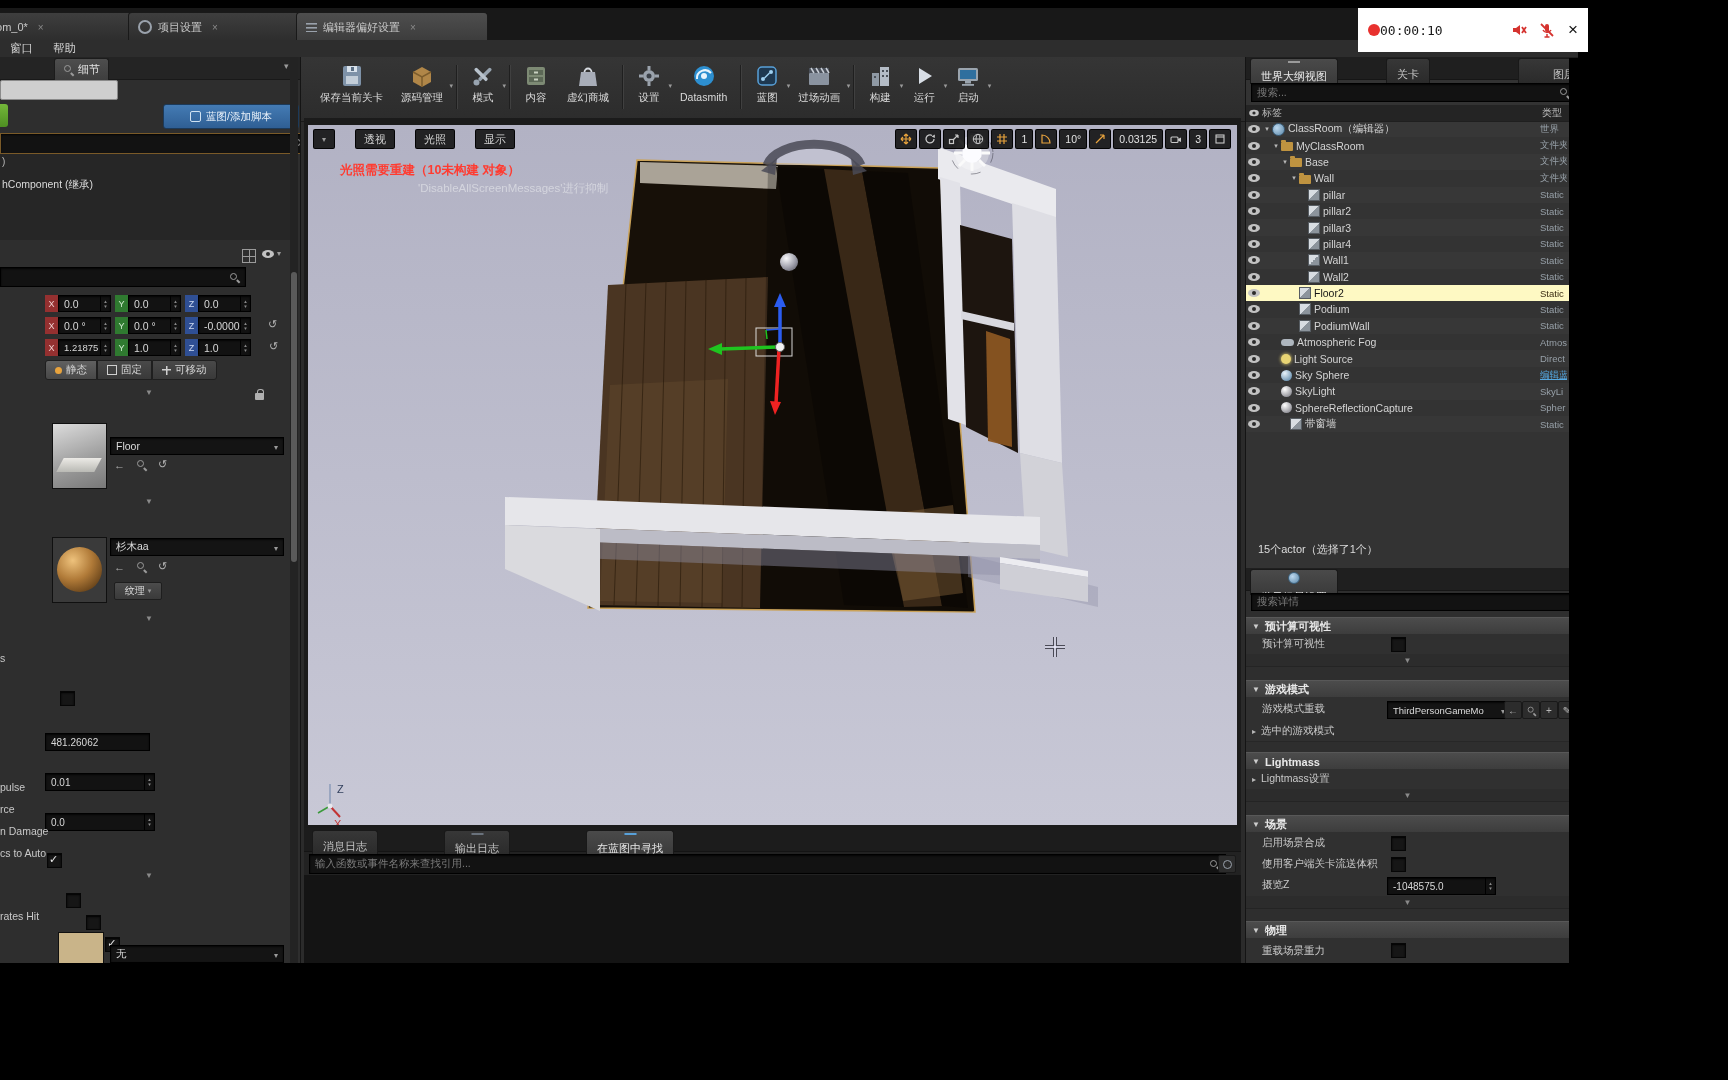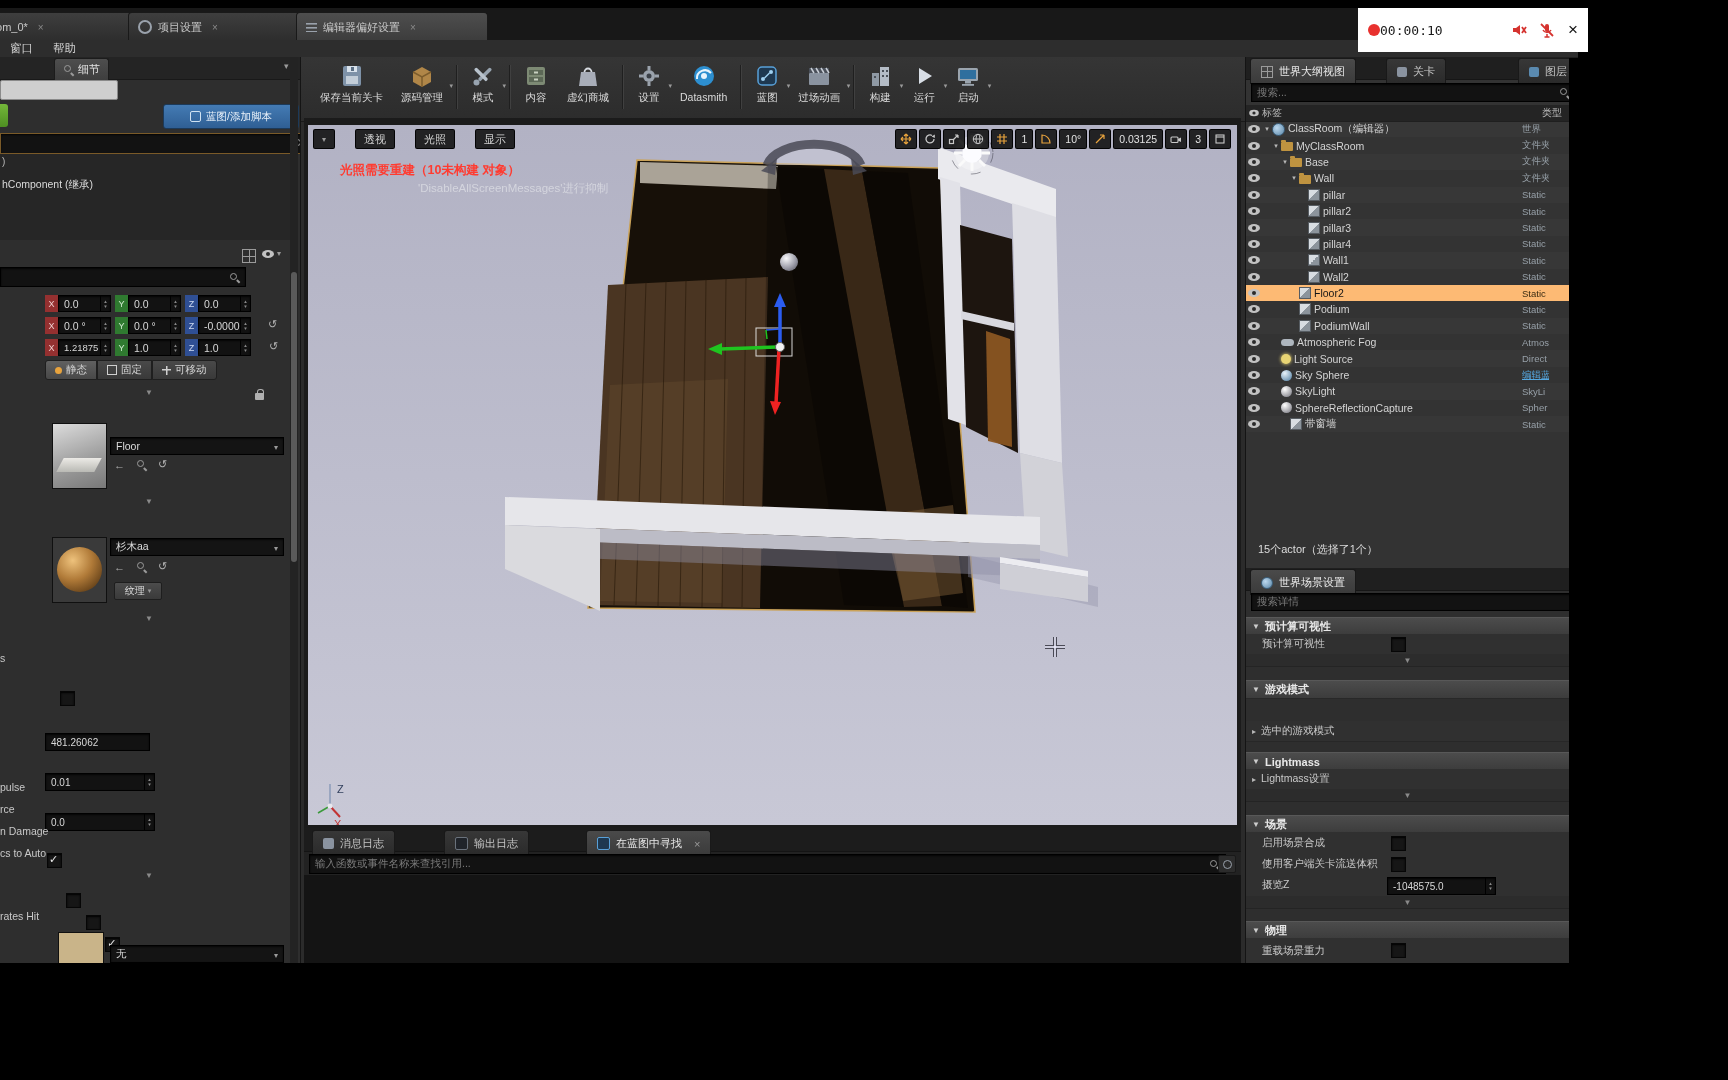--- a/index.html
+++ b/index.html
@@ -52,23 +52,23 @@
   .tdrop{position:absolute;right:-1px;top:22px;font-size:7px;color:#9a9a9a;}
   .tlabel{margin-top:2px;white-space:nowrap;}
   
   .vbtn{height:18px;background:rgba(14,14,14,.88);border:1px solid rgba(0,0,0,.9);border-radius:2px;
         color:#cfcfcf;font-size:11px;display:flex;align-items:center;padding:0 8px;gap:4px;}
   .vico{width:20px;height:18px;background:rgba(14,14,14,.88);border:1px solid rgba(0,0,0,.9);
         display:flex;align-items:center;justify-content:center;border-radius:2px;}
   .vval{height:18px;background:rgba(14,14,14,.88);border:1px solid rgba(0,0,0,.9);color:#e2e2e2;
         font-size:10.5px;display:flex;align-items:center;padding:0 5px;border-radius:2px;}
   
-  .orow{display:flex;align-items:center;height:16.4px;font-size:10.5px;color:#d4d4d4;padding-right:20px;}
+  .orow{display:flex;align-items:center;height:16.4px;font-size:10.5px;color:#d4d4d4;padding-right:2px;}
   .orow:nth-child(odd){background:rgba(255,255,255,.025);}
-  .orow.sel{background:#fdba74;color:#151515;}
+  .orow.sel{background:#fef9c3;color:#151515;}
   .orow.sel .otype{color:#3a2c12;}
   .eyecell{width:16px;display:flex;justify-content:center;flex:0 0 auto;}
   .exp{width:10px;font-size:7px;color:#b8b8b8;flex:0 0 auto;text-align:center;}
   .olabel{flex:1;overflow:hidden;white-space:nowrap;margin-left:3px;}
   .otype{width:27px;flex:0 0 auto;overflow:hidden;white-space:nowrap;font-size:9.5px;color:#97a0a8;}
   .otype.link{color:#55a7e0;text-decoration:underline;}
   .oi{flex:0 0 auto;position:relative;}
   .oi-cube{width:10px;height:10px;background:linear-gradient(135deg,#d8dde2 0 50%,#8c949c 50%);border:1px solid #565c62;}
   .oi-folder{width:12px;height:9px;background:#bf9340;border-radius:1px;margin-top:2px;}
   .oi-folder::before{content:"";position:absolute;top:-2px;left:0;width:5px;height:2px;background:#bf9340;border-radius:1px 1px 0 0;}
@@ -91,21 +91,21 @@
        justify-content:center;font-size:10.5px;color:#d8d8d8;gap:4px;padding:0 9px;}
   .seg.first{border-radius:3px 0 0 3px;} .seg.last{border-radius:0 3px 3px 0;}
   .seg.on{background:linear-gradient(#606060,#484848);}
   .dot{width:7px;height:7px;border-radius:50%;background:#e8a33d;display:inline-block;}
   .sq{width:8px;height:8px;border:1.5px solid #cfcfcf;display:inline-block;}
   .plus{width:9px;height:9px;display:inline-block;
         background:linear-gradient(#cfcfcf,#cfcfcf) 50% 0/1.5px 100% no-repeat,
                    linear-gradient(#cfcfcf,#cfcfcf) 0 50%/100% 1.5px no-repeat;}
   
   .ltab{height:21px;display:flex;align-items:center;gap:6px;padding:2px 10px;font-size:11px;color:#c4c4c4;
-        background:linear-gradient(#373737,#2a2a2a);border:1px solid #191919;border-bottom:none;border-radius:3px 3px 0 0;}
+        background:linear-gradient(#373737,#2a2a2a);border:1px solid #191919;border-bottom:none;border-radius:3px 3px 0 0;flex-direction:column;}
   .ltab.on{background:linear-gradient(#4a4a4a,#3a3a3a);color:#e8e8e8;}
   .lic{width:11px;height:11px;border-radius:2px;display:inline-block;background:#8a93a0;}
   .lic.term{background:#20242a;border:1px solid #6a727c;}
   .lic.bp{background:#1e3850;border:1px solid #58a0d8;}
 </style>
 </head>
 <body>
 
 <div class="a" style="left:0;top:8px;width:1568px;height:955px;background:#2b2b2b;"></div>
 
@@ -948,20 +948,33 @@
   <div class="srow a" style="left:0;top:66px;width:323px;height:20px;padding-left:16px;position:absolute;">
     <span>预计算可视性</span>
     <span class="cb" style="position:absolute;left:145px;top:3px;"></span>
   </div>
   <div class="centerchev a chevD" style="left:0;top:86px;width:323px;height:12px;"></div>
 
   <div class="sechdr a" style="left:0;top:112px;width:323px;">
     <span class="arr chevD"></span>
     <span>游戏模式</span>
   </div>
+  <div class="srow a" style="left:0;top:129px;width:323px;height:24px;padding-left:16px;">
+    <span>游戏模式重载</span>
+    <div class="dd" style="position:absolute;left:141px;top:4px;width:112px;height:16px;font-size:9.5px;">
+      <span class="nw" style="overflow:hidden;">ThirdPersonGameMo</span>
+      <span class="caret"></span>
+    </div>
+    <span class="iconbtn larr" style="position:absolute;left:258px;top:4px;"></span>
+    <span class="iconbtn" style="position:absolute;left:276px;top:4px;">
+        <span class="mag" style="transform:scale(.85);"></span>
+      </span>
+    <span class="iconbtn plusg" style="position:absolute;left:294px;top:4px;"></span>
+    <span class="iconbtn pencil" style="position:absolute;left:312px;top:4px;"></span>
+  </div>
   <div class="srow a" style="left:0;top:153px;width:323px;height:20px;padding-left:6px;gap:5px;">
     <span class="chevr" style="font-size:8px;color:#b8b8b8;"></span>
     <span>选中的游戏模式</span>
   </div>
 
   <div class="sechdr a" style="left:0;top:184px;width:323px;">
     <span class="arr chevD"></span>
     <span>Lightmass</span>
   </div>
   <div class="srow a" style="left:0;top:201px;width:323px;height:20px;padding-left:6px;gap:5px;">

